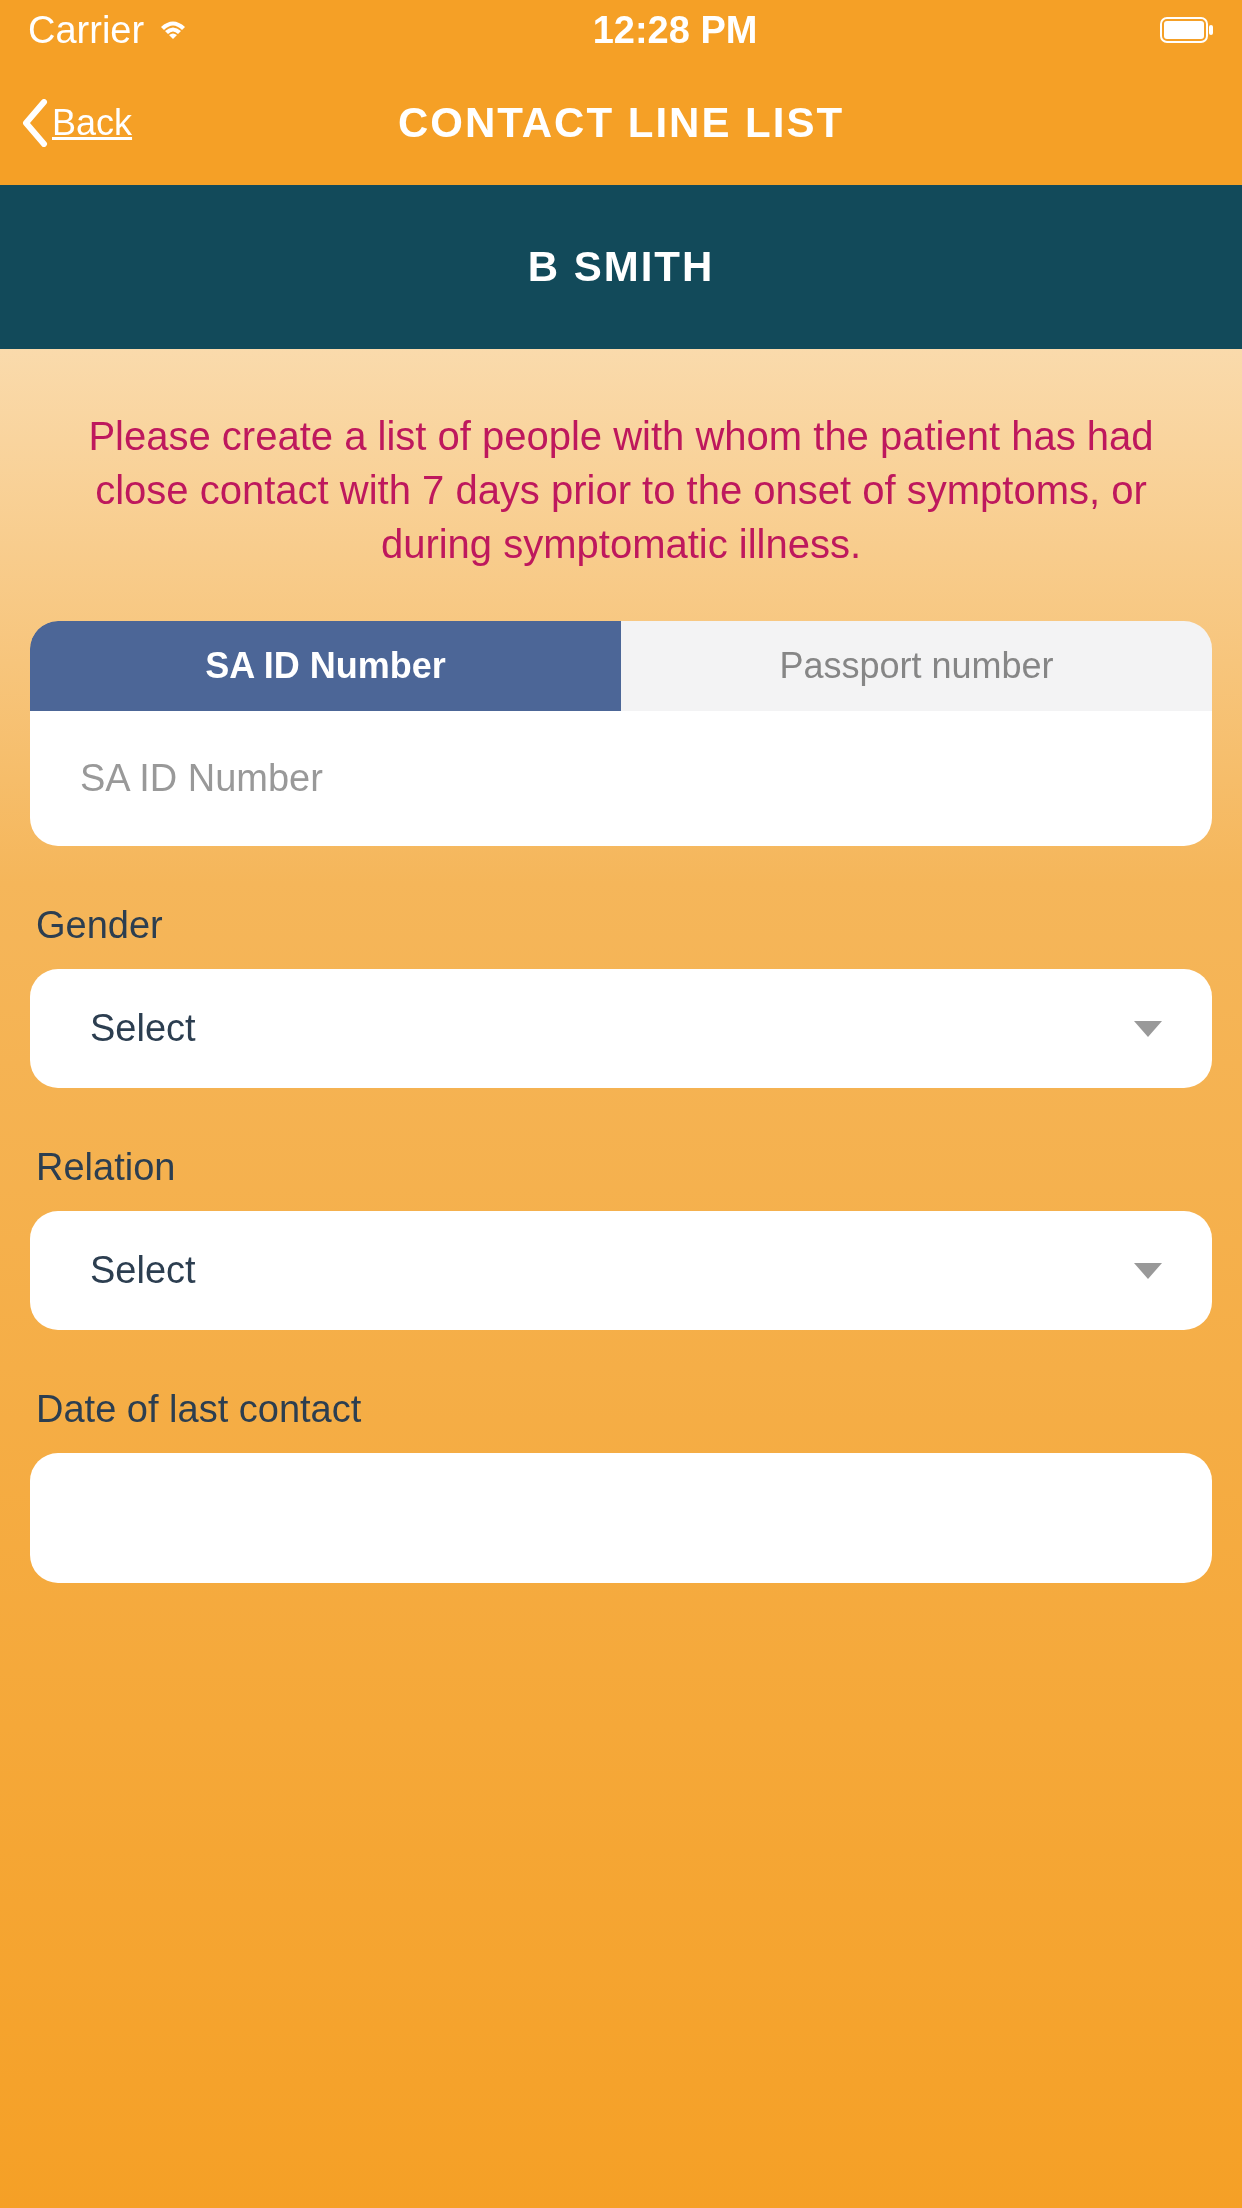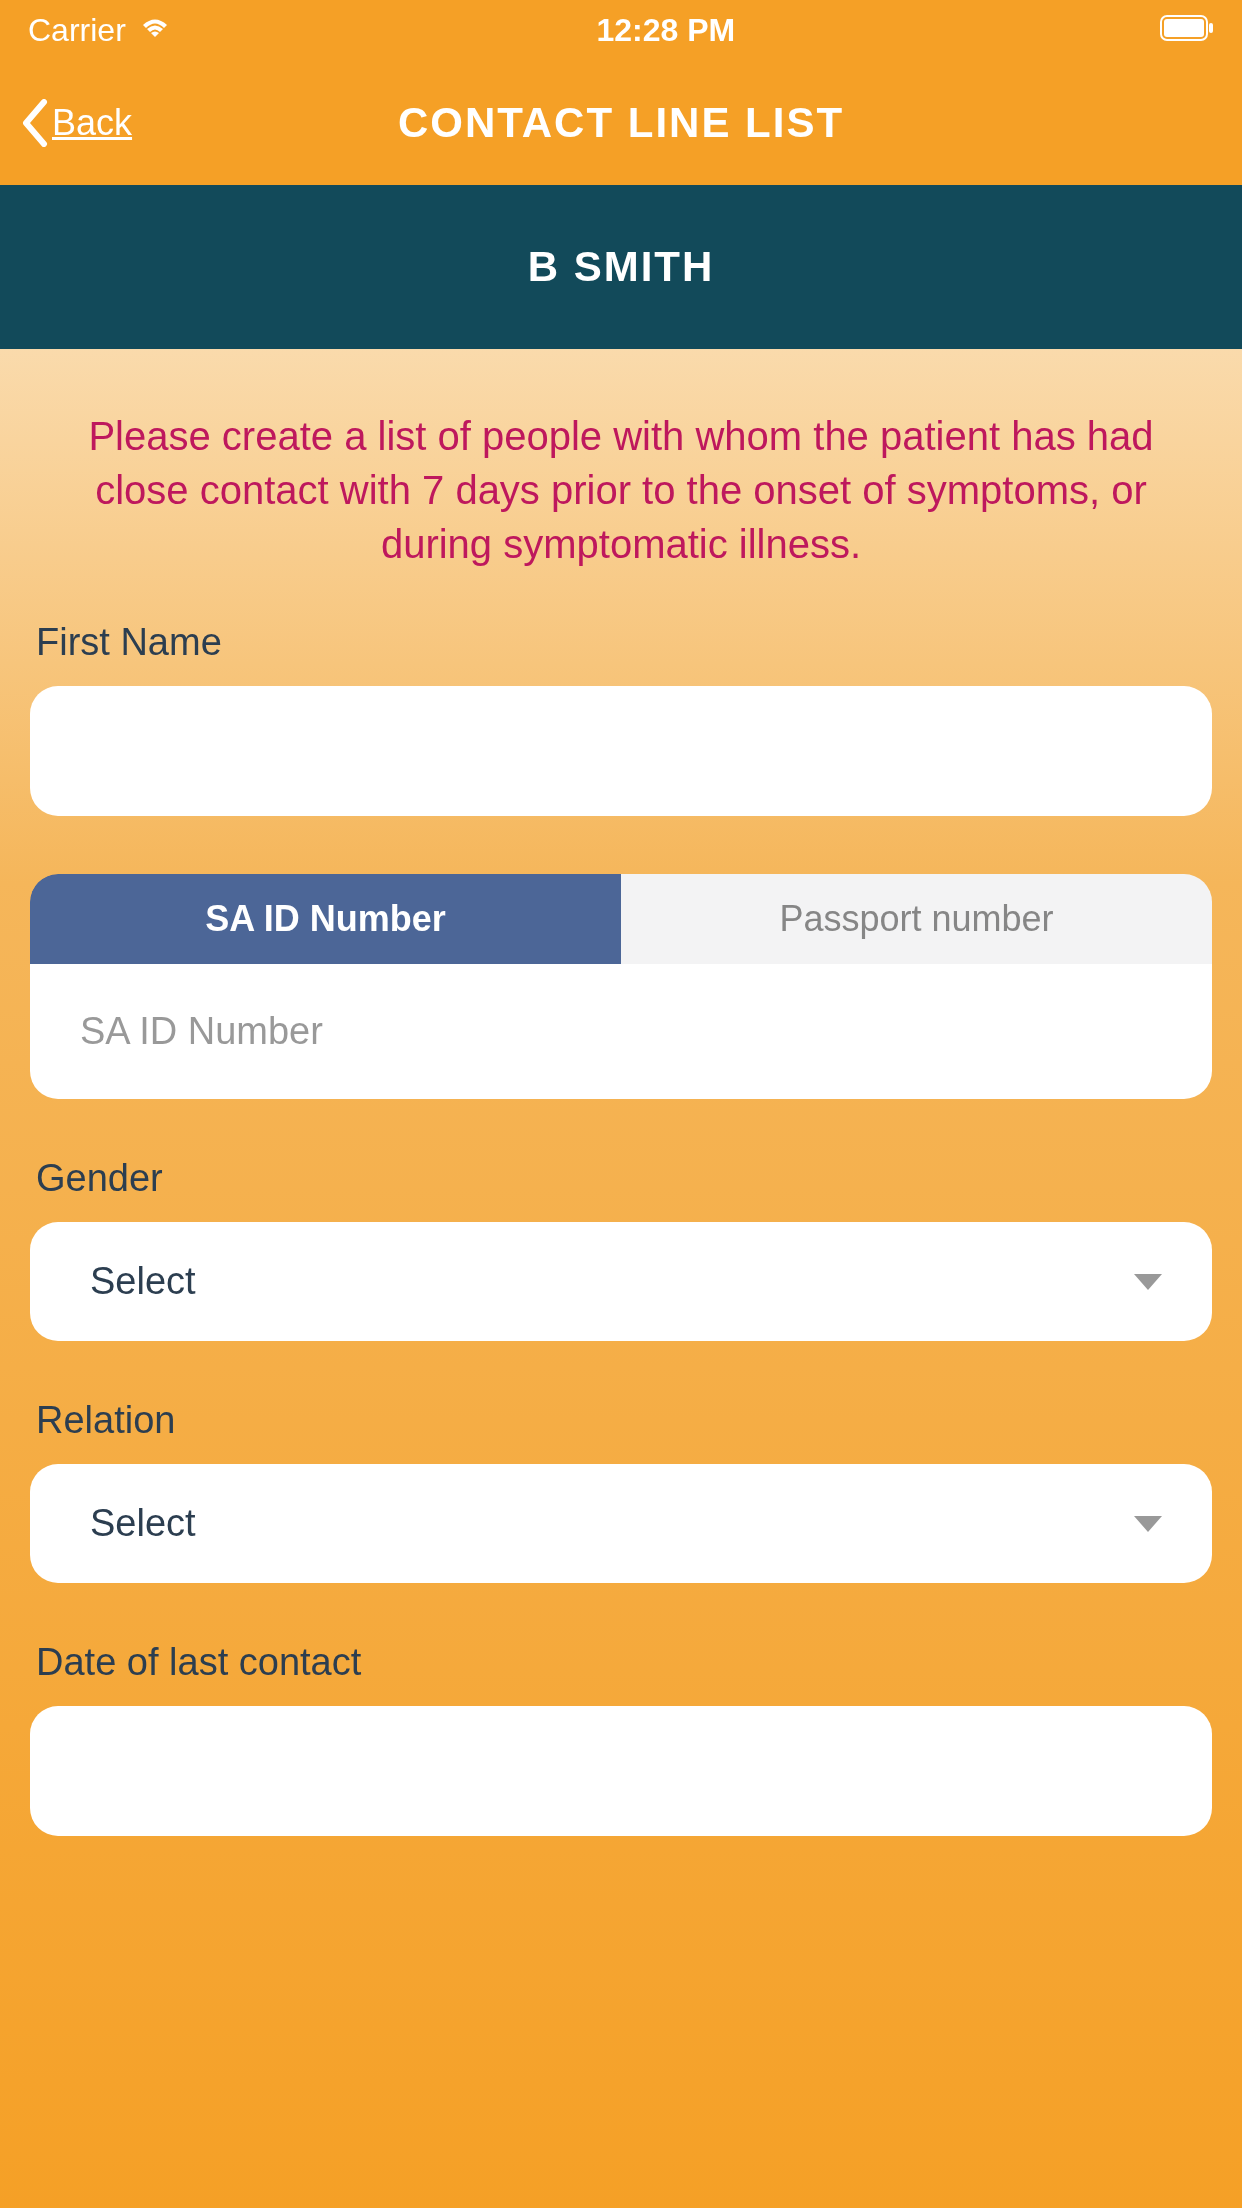--- a/index.html
+++ b/index.html
@@ -15,21 +15,21 @@
       overflow: hidden;
     }
     .status-bar {
       height: 60px;
       background: #f5a026;
       display: flex;
       justify-content: space-between;
       align-items: center;
       padding: 0 28px;
       color: white;
-      font-size: 32px;
+      font-size: 38px;
     }
     .status-left {
       display: flex;
       align-items: center;
       gap: 12px;
     }
     .status-time {
       font-weight: 600;
     }
     .nav-bar {
@@ -207,24 +207,20 @@
 </div>
 
 <div class="patient-bar">
   <span>B SMITH</span>
 </div>
 
 <div class="instructions">Please create a list of people with whom the patient has had close contact with 7 days prior to the onset of symptoms, or during symptomatic illness.</div>
 
 <div class="form-container">
 
-  <div class="form-group">
-    <label class="form-label">First Name</label>
-    <input type="text" class="form-input" value="" style="">
-  </div>
 
 
   <div class="id-section">
     <div class="id-tabs">
       <div class="id-tab active">SA ID Number</div>
       <div class="id-tab inactive">Passport number</div>
     </div>
     <input type="text" class="id-input" placeholder="SA ID Number" style="">
   </div>
 

